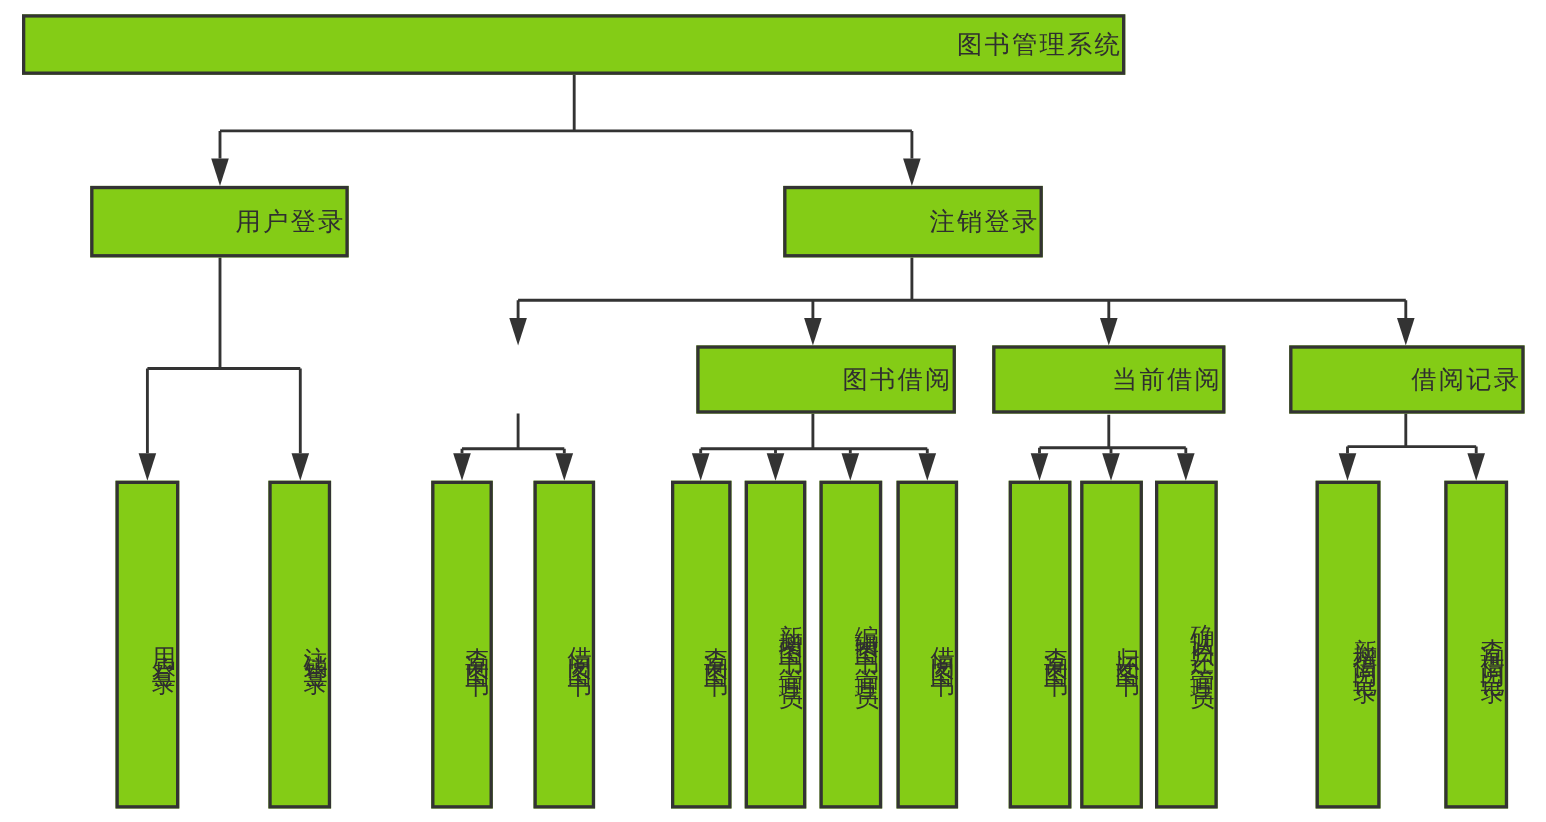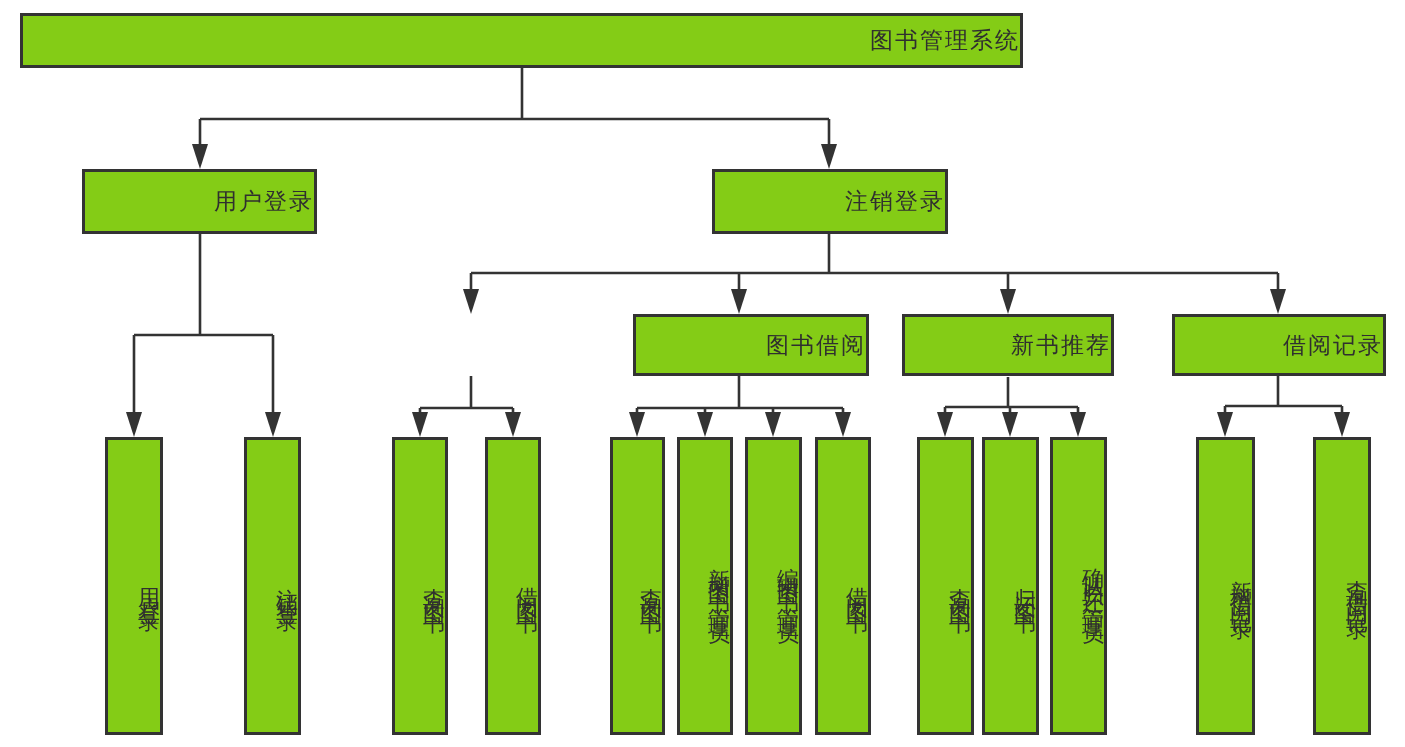--- a/index.html
+++ b/index.html
@@ -109,21 +109,21 @@
     <span>用户登录</span>
   </div>
   <div class="hnode" style="left:712px; top:169px; width:236px; height:65px;">
     <span>注销登录</span>
   </div>
 
   <div class="hnode" style="left:633px; top:314px; width:236px; height:62px;">
     <span>图书借阅</span>
   </div>
   <div class="hnode" style="left:902px; top:314px; width:212px; height:62px;">
-    <span>新书推荐</span>
+    <span>当前借阅</span>
   </div>
   <div class="hnode" style="left:1172px; top:314px; width:214px; height:62px;">
     <span>借阅记录</span>
   </div>
 
   <div class="vnode" style="left:105px; top:437px; width:58px; height:298px;">
     <span>用户登录</span>
   </div>
   <div class="vnode" style="left:244px; top:437px; width:57px; height:298px;">
     <span>注销登录</span>

